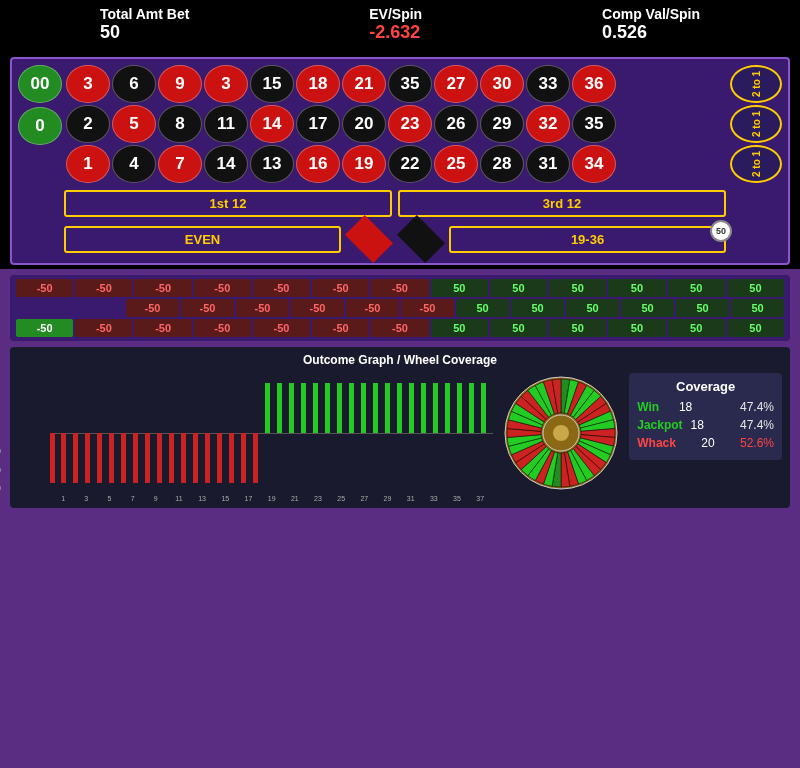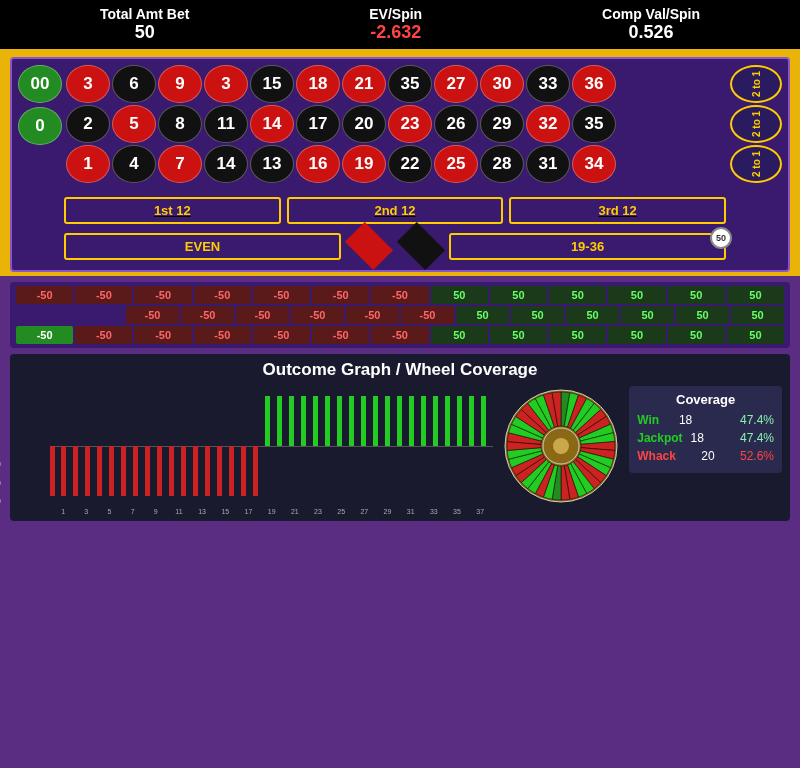--- a/index.html
+++ b/index.html
@@ -14,29 +14,29 @@
     
     .header {
       background: #000;
       color: #fff;
       display: flex;
       justify-content: space-around;
       align-items: center;
       padding: 6px 10px;
       width: 800px;
     }
-    .header-item { text-align: center; }
+    .header-item { }
     .header-label { font-size: 14px; font-weight: bold; }
     .header-value { font-size: 18px; font-weight: bold; }
     .header-value.red { color: #ff4444; }
     .header-value.white { color: #fff; }
 
     
     .roulette-section {
-      background: #eab308;
+      background: #000000;
       padding: 8px 10px 4px 10px;
     }
 
     .table-container {
       background: #3a1a6e;
       border: 2px solid #8855cc;
       border-radius: 4px;
       padding: 6px;
     }
 
@@ -223,21 +223,21 @@
     .outcome-section {
       background: #1a1a2e;
       margin: 6px 10px;
       border-radius: 4px;
       padding: 6px 8px;
     }
 
     .outcome-title {
       color: #fff;
       text-align: center;
-      font-size: 17px;
+      font-size: 12px;
       font-weight: bold;
       margin-bottom: 6px;
     }
 
     .outcome-content {
       display: flex;
       gap: 8px;
       align-items: flex-start;
     }
 
@@ -318,21 +318,21 @@
       display: flex;
       justify-content: space-between;
       gap: 8px;
       margin-bottom: 4px;
       font-size: 12px;
     }
     .cov-label-win { color: #22cc22; font-weight: bold; }
     .cov-label-jackpot { color: #22cc22; font-weight: bold; }
     .cov-label-whack { color: #ff4444; font-weight: bold; }
     .cov-val { color: #fff; }
-    .cov-pct-win { color: #86efac; margin-left: 28px; }
+    .cov-pct-win { color: #e5e5e5; margin-left: 28px; }
     .cov-pct-whack { color: #ff4444; }
   </style>
 </head>
 <body>
 
 <div class="header">
   <div class="header-item">
     <div class="header-label">Total Amt Bet</div>
     <div class="header-value white">50</div>
   </div>
@@ -404,23 +404,22 @@
         </div>
       </div>
 
       <div class="side-bets">
         <div class="side-bet-oval">2 to 1</div>
         <div class="side-bet-oval">2 to 1</div>
         <div class="side-bet-oval">2 to 1</div>
       </div>
     </div>
 
-    <div style="display:flex; gap:6px; margin-top:14px; padding-left:46px; padding-right:56px;text-decoration:underline;">
+    <div style="display:flex; gap:6px; margin-top:7px; padding-left:46px; padding-right:56px;">
       <div class="dozen-bet" style="flex:4;">1st 12</div>
-      <div class="dozen-bet" style="flex:4;">2nd 12</div>
       <div class="dozen-bet" style="flex:4;">3rd 12</div>
     </div>
 
     <div class="even-money-row" style="padding-left:46px; padding-right:56px;">
       <div class="even-money-bet" style="flex:1; min-width:60px;">EVEN</div>
       <div class="diamond-container">
         <div class="diamond-red"></div>
       </div>
       <div class="diamond-container">
         <div class="diamond-black"></div>

